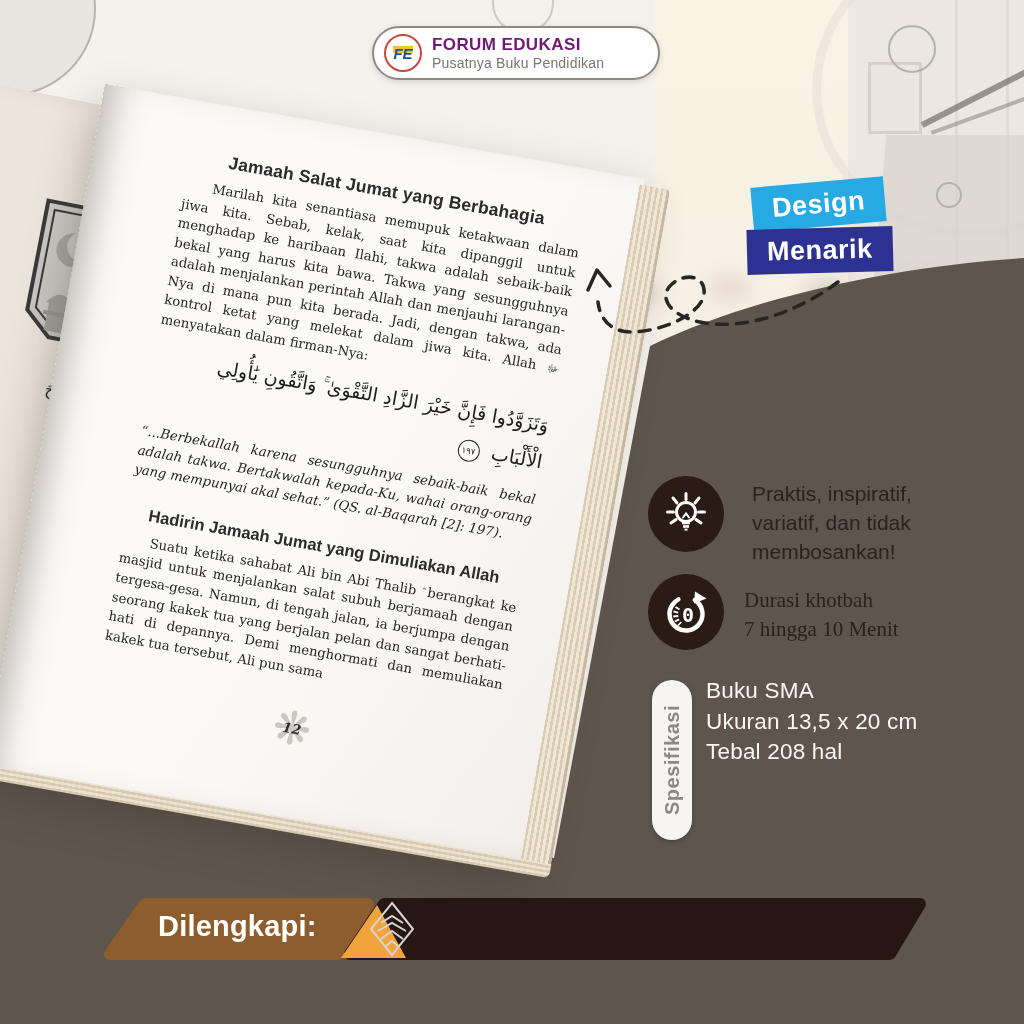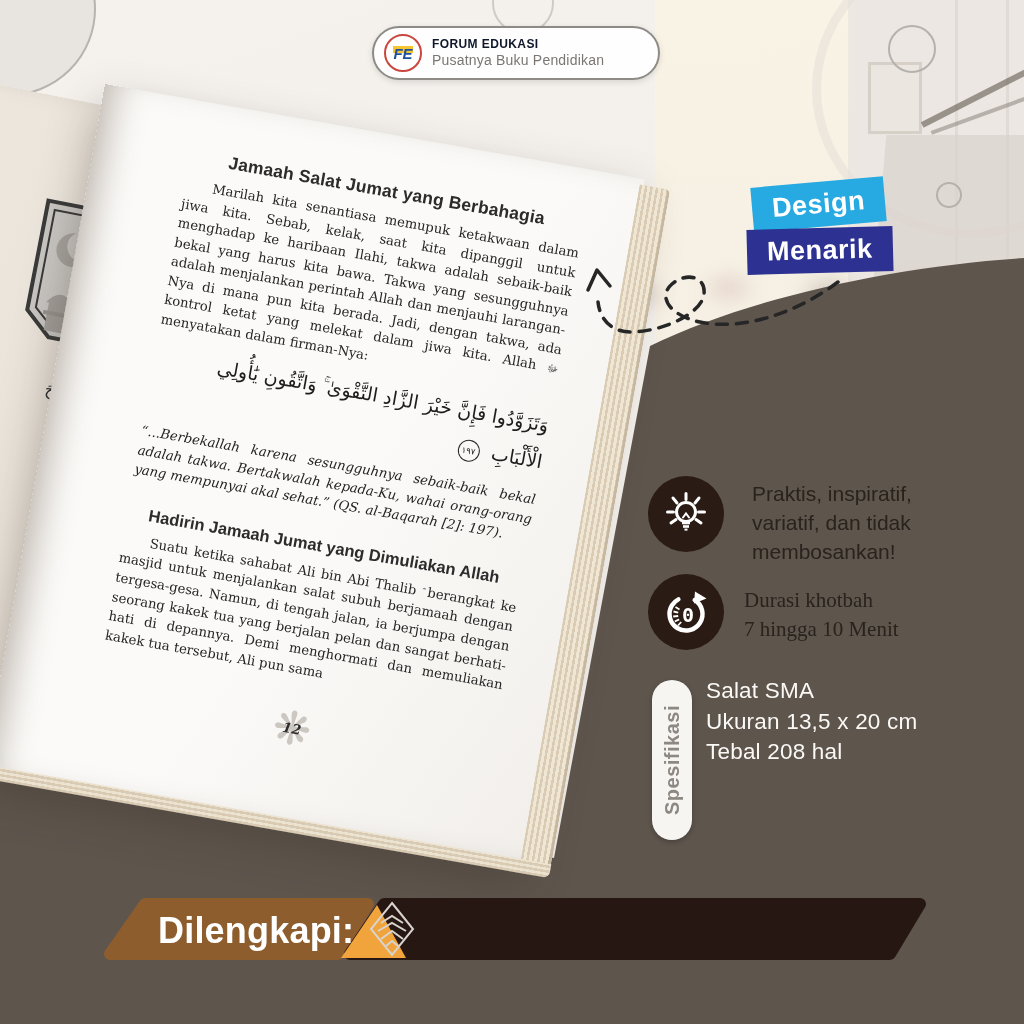--- a/index.html
+++ b/index.html
@@ -80,31 +80,31 @@
   .feat2-text{left:744px;top:586px;font-family:Liberation Serif, serif;}
 
   
   .spec-pill{left:652px;top:680px;width:40px;height:160px;background:#f7f5f2;border-radius:20px;
     display:grid;place-items:center;box-shadow:0 2px 5px rgba(0,0,0,.25);}
   .spec-pill span{writing-mode:vertical-rl;transform:rotate(180deg);font-weight:bold;font-size:20px;color:#8d8882;letter-spacing:.5px;}
   .spec-lines{left:706px;top:676px;font-size:22.5px;line-height:1.36;color:#fbf9f6;letter-spacing:.2px;}
 
   
   .bar-svg{left:0;top:893px;width:1024px;height:72px;}
-  .bar-label{color:#fff;font-weight:bold;font-size:36px;letter-spacing:.2px;}
+  .bar-label{color:#fff;font-weight:bold;font-size:29px;letter-spacing:.2px;}
   .bar-left-label{left:158px;top:910px;}
   .bar-right-label{left:436px;top:910px;}
 
   
   .logo-pill{left:372px;top:26px;width:288px;height:54px;background:rgba(255,255,255,.93);border:2px solid #8e8a85;
     border-radius:30px;display:flex;align-items:center;gap:10px;padding:0 10px;box-sizing:border-box;
     box-shadow:0 2px 6px rgba(0,0,0,.12);}
   .logo-mark{width:38px;height:38px;border-radius:50%;background:#fff;border:2px solid #c9473f;display:grid;place-items:center;box-sizing:border-box;}
   .logo-mark b{font-style:italic;font-size:15px;color:#1d4f9e;background:linear-gradient(#f4c431 45%,transparent 45%);line-height:1;}
-  .logo-name{font-weight:bold;font-size:12px;color:#0f172a;letter-spacing:.4px;line-height:1.15;}
+  .logo-name{font-weight:bold;font-size:17px;color:#701a75;letter-spacing:.4px;line-height:1.15;}
   .logo-tag{font-size:14px;color:#7b7671;letter-spacing:.2px;}
 </style>
 </head>
 <body>
 
 <div class="canvas">
 
   <div class="abs bg-warm"></div>
   <div class="abs bg-right"></div>
   <div class="abs bg-doorline" style="left:955px"></div>
@@ -225,21 +225,21 @@
   </div>
   <div class="abs feat-text feat2-text">
     <div>Durasi khotbah</div>
     <div>7 hingga 10 Menit</div>
   </div>
 
   <div class="abs spec-pill">
     <span>Spesifikasi</span>
   </div>
   <div class="abs spec-lines">
-    <div>Salat SMA</div>
+    <div>Buku SMA</div>
     <div>Ukuran 13,5 x 20 cm</div>
     <div>Tebal 208 hal</div>
   </div>
 
   <svg class="abs bar-svg" viewBox="0 0 1024 72">
     <path d="M145,11 L368,11 L338,61 L110,61 Z" fill="#8d5d2e" stroke="#8d5d2e" stroke-width="12" stroke-linejoin="round"></path>
     <path d="M384,11 L920,11 L890,61 L350,61 Z" fill="#271712" stroke="#271712" stroke-width="12" stroke-linejoin="round"></path>
     <path d="M341,65 L377,12 L406,65 Z" fill="#f1a43c"></path>
     <g transform="translate(368,8)" stroke="#d8d3ce" stroke-width="2" fill="none">
       <path d="M24,2 L45,28 L24,54 L3,28 Z"></path>

